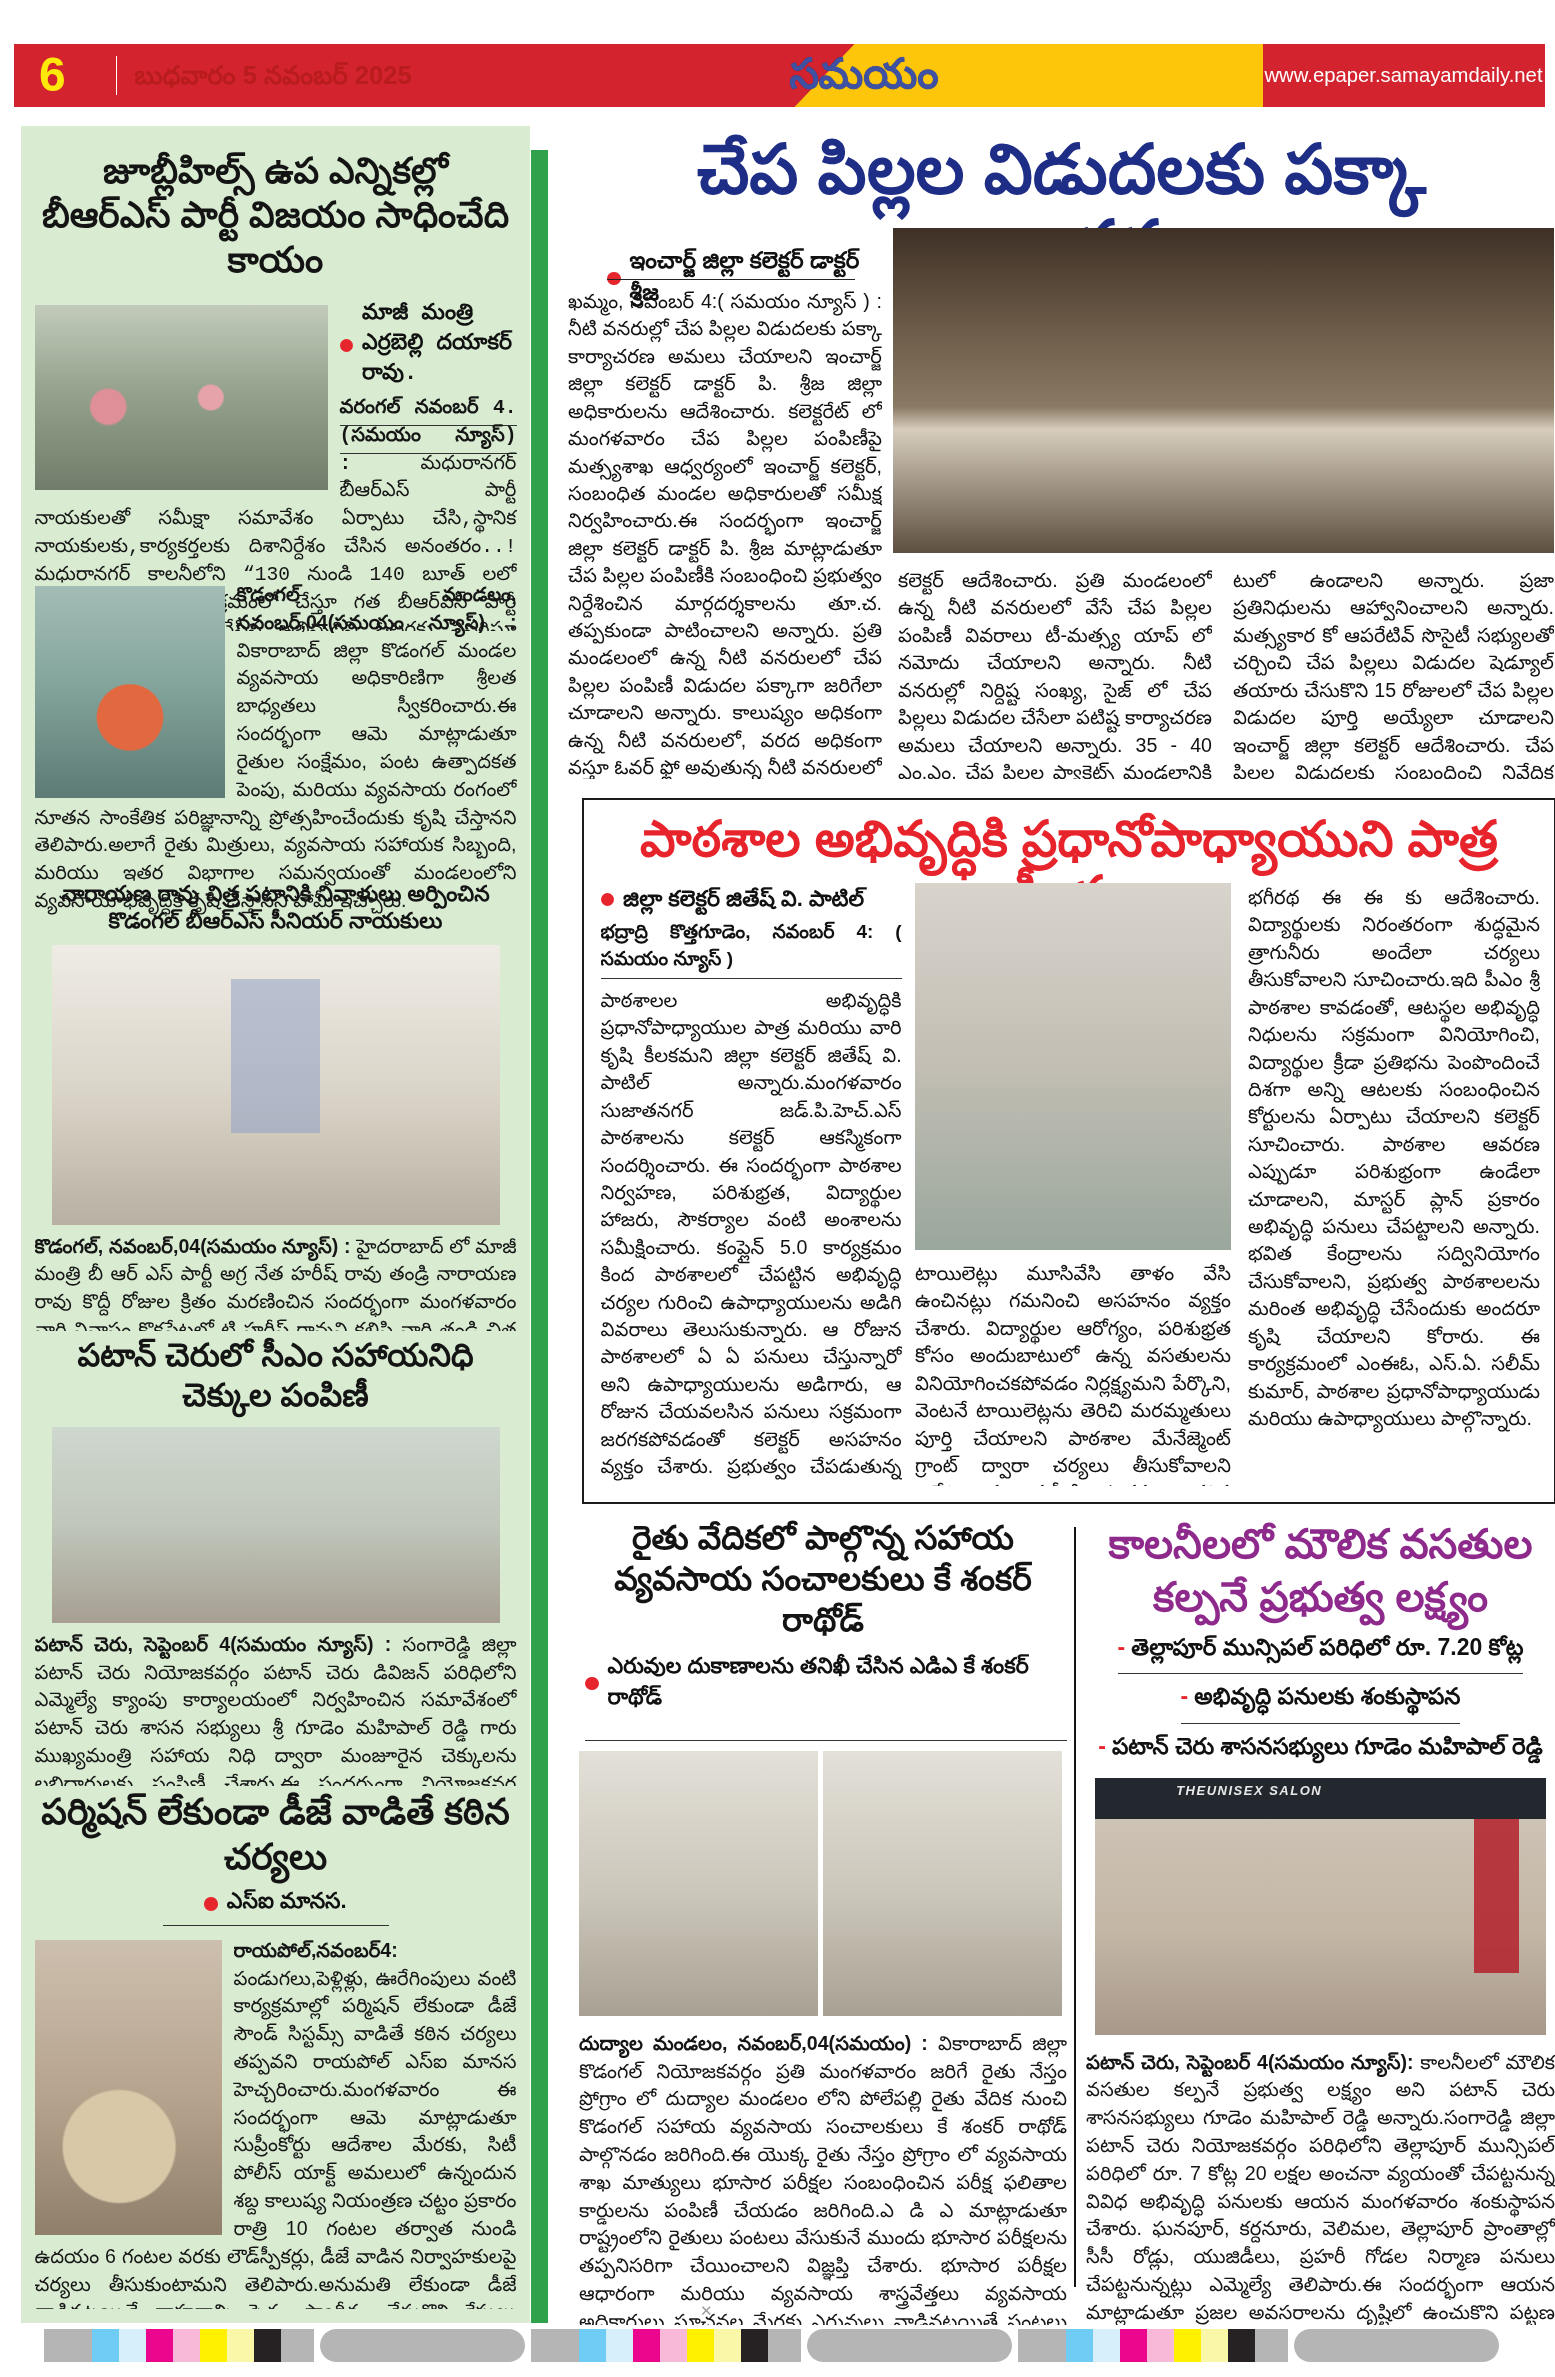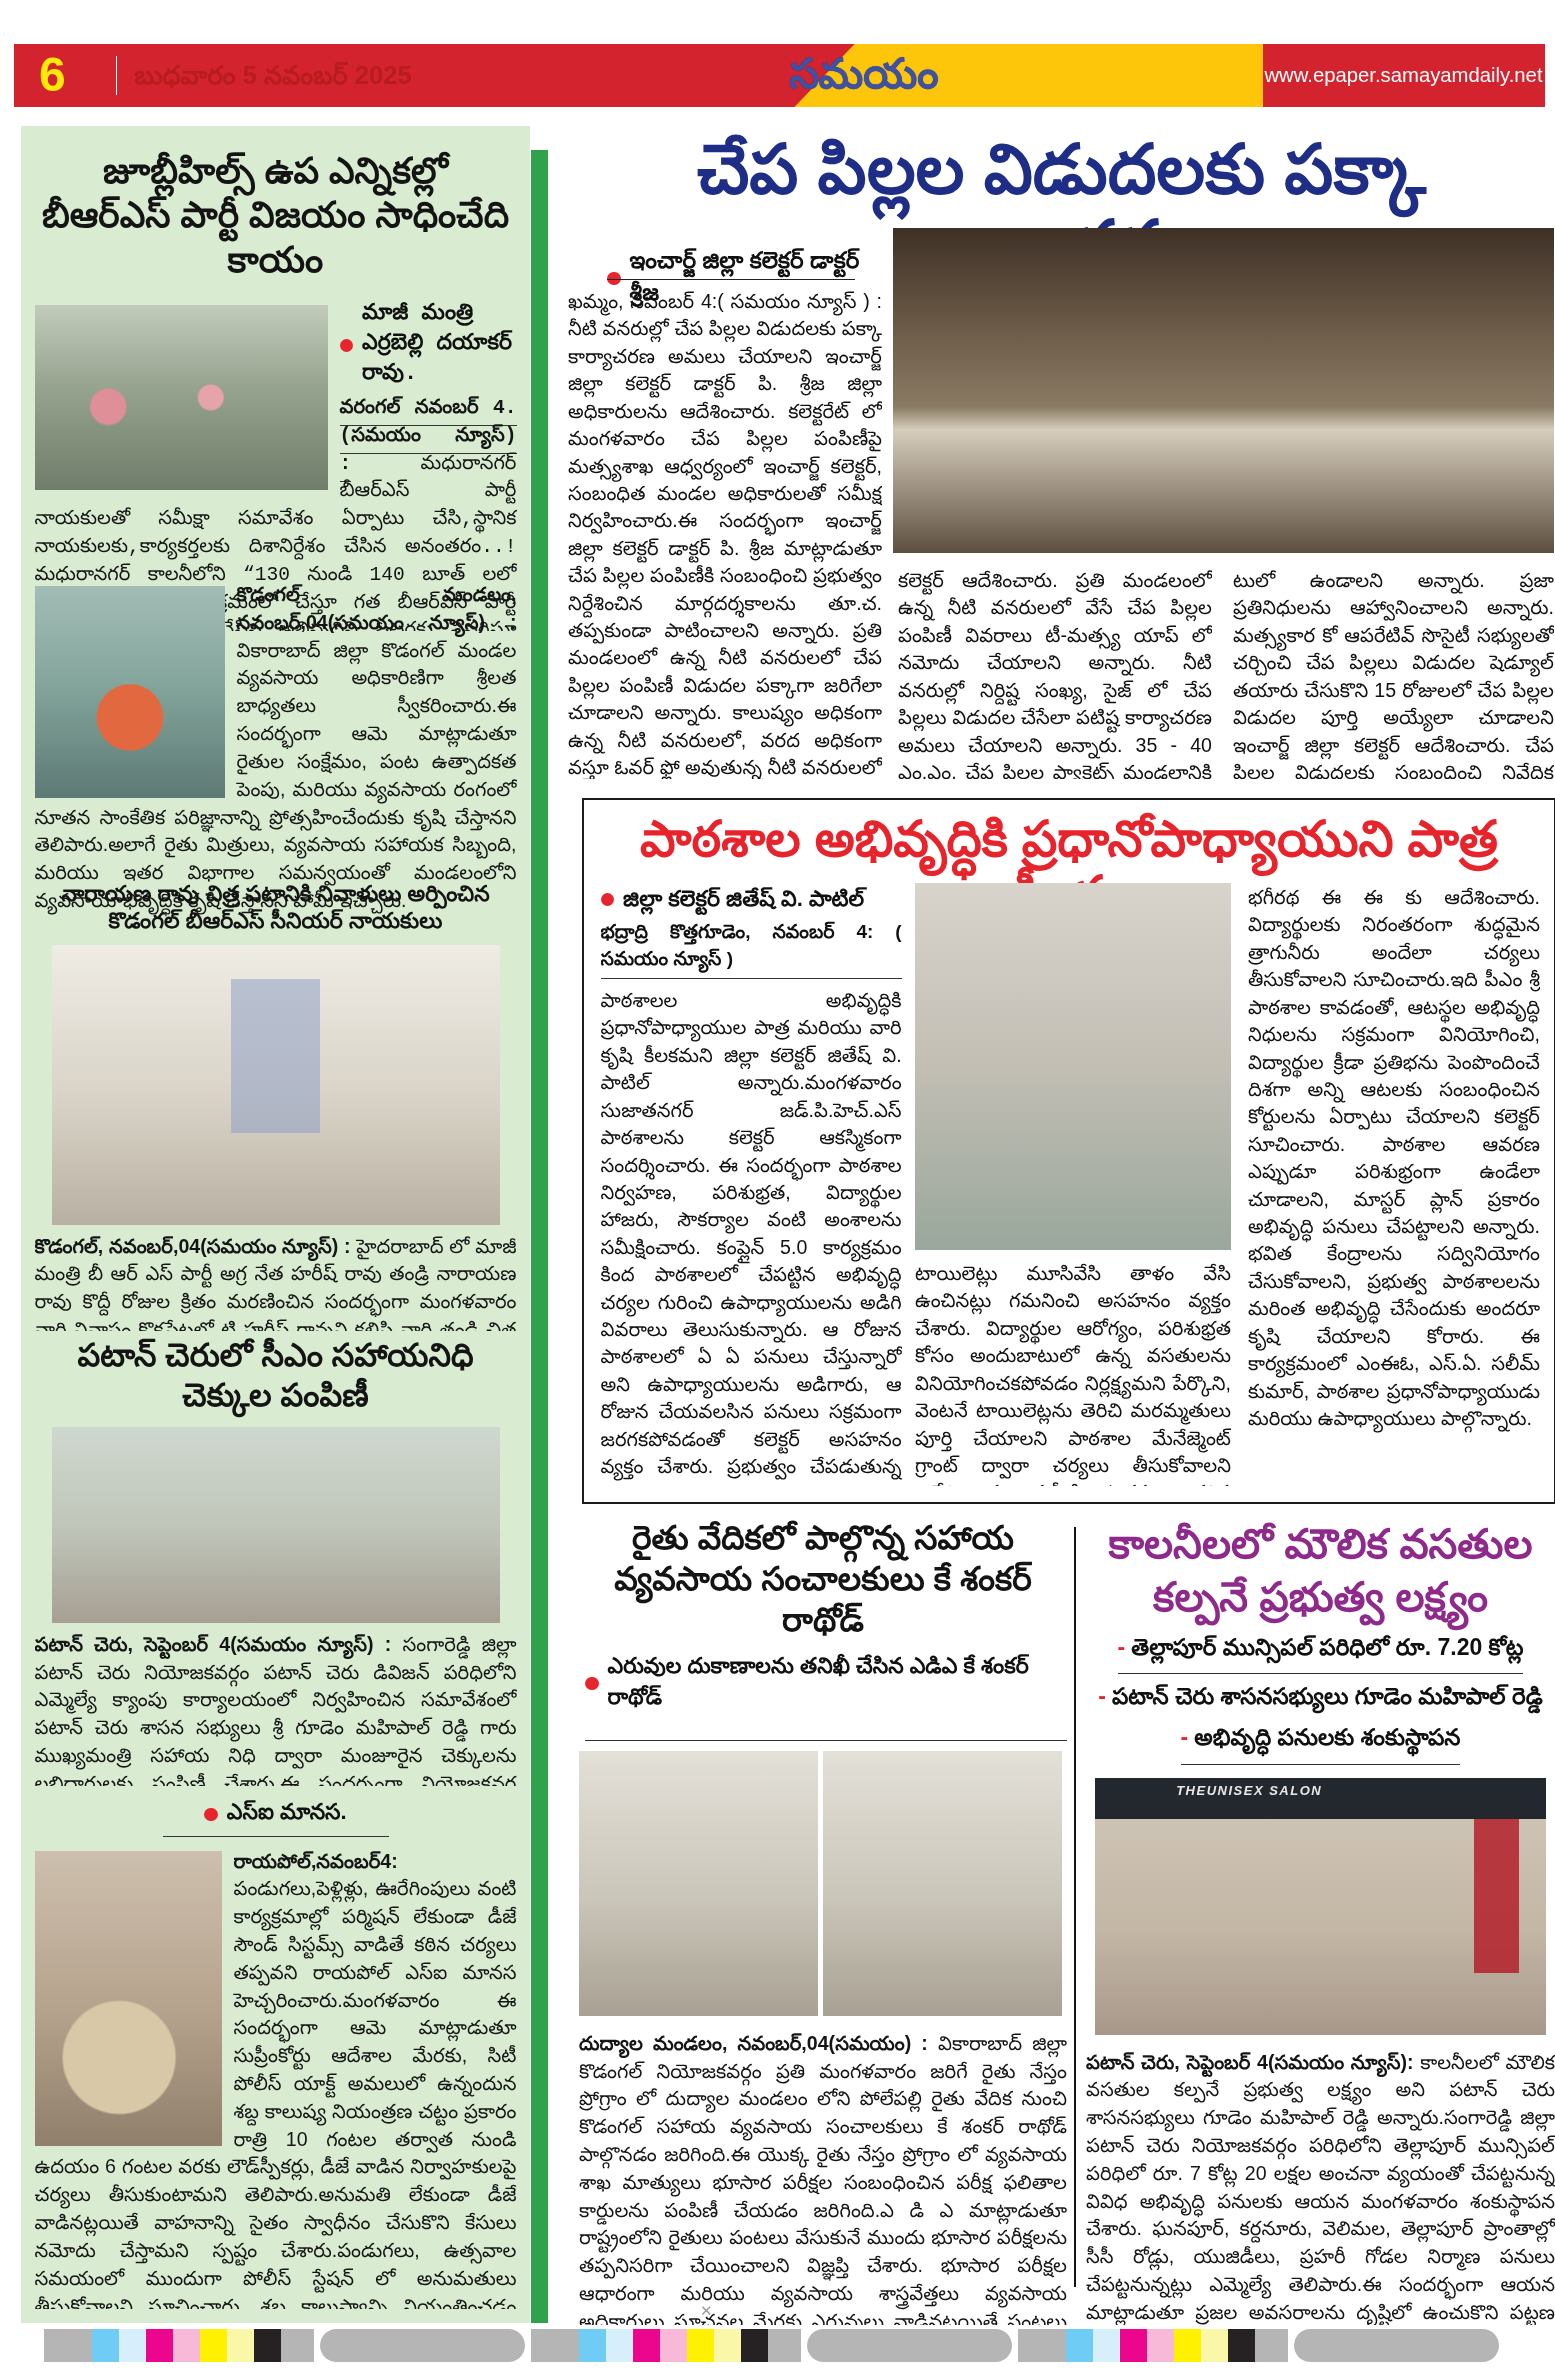--- a/index.html
+++ b/index.html
@@ -155,20 +155,21 @@
     <div class="panel-article" style="top:1210px;height:450px;">
       <div class="hl" style="font-size:32px;">పటాన్ చెరులో సీఎం సహాయనిధి చెక్కుల పంపిణీ</div>
       <div class="ph ph-cheques" style="width:448px;height:196px;margin:12px auto 7.5px auto;"></div>
       <p class="body" style="margin:0;">
         <b class="dl">పటాన్ చెరు, సెప్టెంబర్ 4(సమయం న్యూస్) :</b>
         <span>సంగారెడ్డి జిల్లా పటాన్ చెరు నియోజకవర్గం పటాన్ చెరు డివిజన్ పరిధిలోని ఎమ్మెల్యే క్యాంపు కార్యాలయంలో నిర్వహించిన సమావేశంలో పటాన్ చెరు శాసన సభ్యులు శ్రీ గూడెం మహిపాల్ రెడ్డి గారు ముఖ్యమంత్రి సహాయ నిధి ద్వారా మంజూరైన చెక్కులను లబ్ధిదారులకు పంపిణీ చేశారు.ఈ సందర్భంగా నియోజకవర్గ పరిధిలోని వివిధ గ్రామాలు, మున్సిపాలిటీలు, డివిజన్లకు చెందిన 19 మంది లబ్ధిదారులకు మొత్తం రూ. 7 లక్షల 22 వేల 500 రూపాయల విలువైన చెక్కులను అందజేశారు.ఈకార్యక్రమంలో కాంగ్రెస్ పార్టీ పట్టణ అధ్యక్షులు నరసింహారెడ్డి, స్థానిక నాయకులు తదితరులు పాల్గొన్నారు.</span>
       </p>
     </div>
 
     <div class="panel-article" style="top:1664px;height:519px;">
+      <div class="hl" style="font-size:36px;">పర్మిషన్ లేకుండా డీజే వాడితే కఠిన చర్యలు</div>
       <div class="bullet-line underlined" style="justify-content:center;margin:9px auto 10.5px auto;width:226px;">
         <span class="dot"></span>
         <span>ఎస్ఐ మానస.</span>
       </div>
       <div>
         <div class="ph ph-police" style="float:left;width:187px;height:295px;margin:3px 12px 4.5px 0;"></div>
         <p class="body" style="margin:0;">
           <b class="dl">రాయపోల్,నవంబర్4:</b>
           <span>పండుగలు,పెళ్లిళ్లు, ఊరేగింపులు వంటి కార్యక్రమాల్లో పర్మిషన్ లేకుండా డీజే సౌండ్ సిస్టమ్స్ వాడితే కఠిన చర్యలు తప్పవని రాయపోల్ ఎస్ఐ మానస హెచ్చరించారు.మంగళవారం ఈ సందర్భంగా ఆమె మాట్లాడుతూ సుప్రీంకోర్టు ఆదేశాల మేరకు, సిటీ పోలీస్ యాక్ట్ అమలులో ఉన్నందున శబ్ద కాలుష్య నియంత్రణ చట్టం ప్రకారం రాత్రి 10 గంటల తర్వాత నుండి ఉదయం 6 గంటల వరకు లౌడ్‌స్పీకర్లు, డీజే వాడిన నిర్వాహకులపై చర్యలు తీసుకుంటామని తెలిపారు.అనుమతి లేకుండా డీజే వాడినట్లయితే వాహనాన్ని సైతం స్వాధీనం చేసుకొని కేసులు నమోదు చేస్తామని స్పష్టం చేశారు.పండుగలు, ఉత్సవాల సమయంలో ముందుగా పోలీస్ స్టేషన్ లో అనుమతులు తీసుకోవాలని సూచించారు. శబ్ద కాలుష్యాన్ని నియంత్రించడం అందరి బాధ్యత అని ప్రతి ఒక్కరు సహకరించాలని కోరారు.</span>
         </p>
@@ -232,24 +233,24 @@
   </div>
 
   <div class="vline"></div>
 
   <div class="colony">
     <div class="hl colony-hl">కాలనీలలో మౌలిక వసతుల కల్పనే ప్రభుత్వ లక్ష్యం</div>
     <div class="sub">
       <span class="sub-u"><span class="dash">-</span><span>తెల్లాపూర్ మున్సిపల్ పరిధిలో రూ. 7.20 కోట్ల</span></span>
     </div>
     <div class="sub">
+      <span class="sub-u"><span class="dash">-</span><span>అభివృద్ధి పనులకు శంకుస్థాపన</span></span>
+    </div>
+    <div class="sub">
       <span><span class="dash">-</span><span>పటాన్ చెరు శాసనసభ్యులు గూడెం మహిపాల్ రెడ్డి</span></span>
-    </div>
-    <div class="sub">
-      <span class="sub-u"><span class="dash">-</span><span>అభివృద్ధి పనులకు శంకుస్థాపన</span></span>
     </div>
     <div class="ph ph-salon" style="width:451px;height:257px;margin:13.5px auto 0 auto;">
       <span class="salon-sign">THEUNISEX SALON</span>
       <span class="salon-flag"></span>
     </div>
     <p class="body" style="margin:13.5px 0 0 0;font-size:19.6px;">
       <b class="dl">పటాన్ చెరు, సెప్టెంబర్ 4(సమయం న్యూస్):</b>
       <span>కాలనీలలో మౌలిక వసతుల కల్పనే ప్రభుత్వ లక్ష్యం అని పటాన్ చెరు శాసనసభ్యులు గూడెం మహిపాల్ రెడ్డి అన్నారు.సంగారెడ్డి జిల్లా పటాన్ చెరు నియోజకవర్గం పరిధిలోని తెల్లాపూర్ మున్సిపల్ పరిధిలో రూ. 7 కోట్ల 20 లక్షల అంచనా వ్యయంతో చేపట్టనున్న వివిధ అభివృద్ధి పనులకు ఆయన మంగళవారం శంకుస్థాపన చేశారు. ఘనపూర్, కర్దనూరు, వెలిమల, తెల్లాపూర్ ప్రాంతాల్లో సీసీ రోడ్లు, యుజిడీలు, ప్రహరీ గోడల నిర్మాణ పనులు చేపట్టనున్నట్లు ఎమ్మెల్యే తెలిపారు.ఈ సందర్భంగా ఆయన మాట్లాడుతూ ప్రజల అవసరాలను దృష్టిలో ఉంచుకొని పట్టణ అభివృద్ధి కార్యక్రమాలు వేగవంతంగా చేపడుతున్నామని, కాలనీలలో మౌలిక వసతుల కల్పనకు ప్రభుత్వం అధిక ప్రాధాన్యత ఇస్తోందని అన్నారు.కార్యక్రమంలో మున్సిపల్ మాజీ వైస్ చైర్మన్ రాములు గౌడ్, చంద్రశేఖర్ రెడ్డి, మున్సిపల్ కమిషనర్ అంజయ్య రెడ్డి, మాజీ కౌన్సిలర్లు, కోఆప్షన్ సభ్యులు, సీనియర్ నాయకులు పాల్గొన్నారు.</span>
     </p>
   </div>

